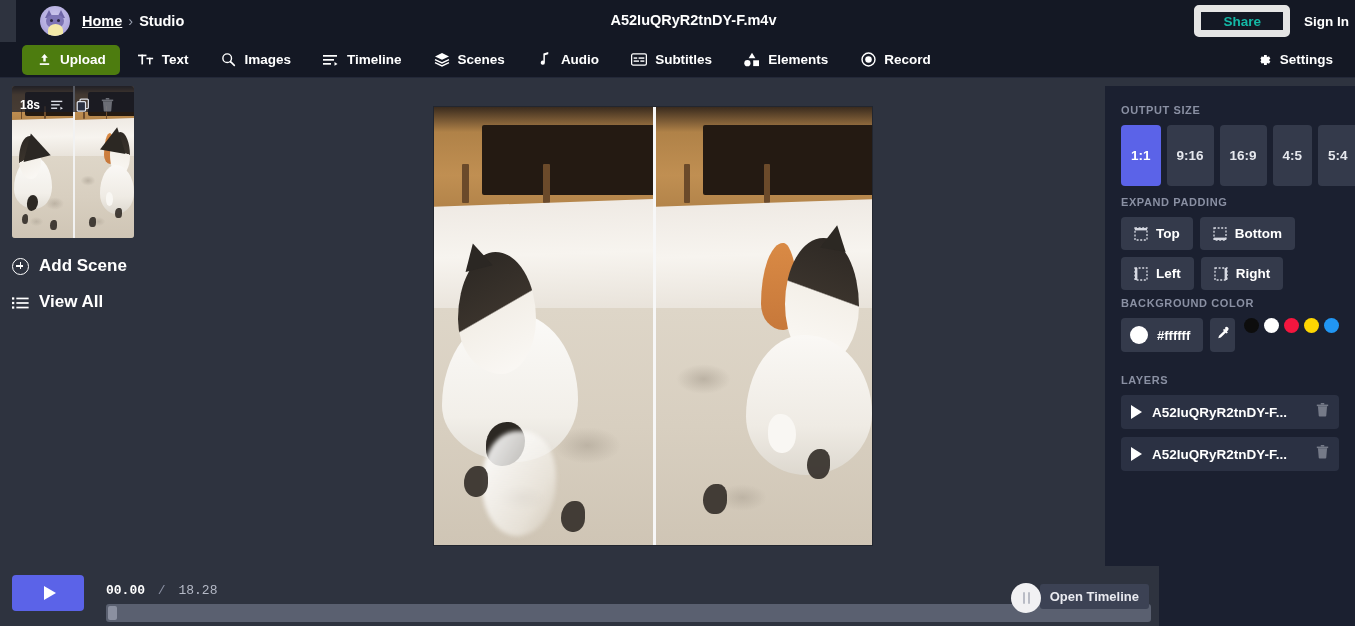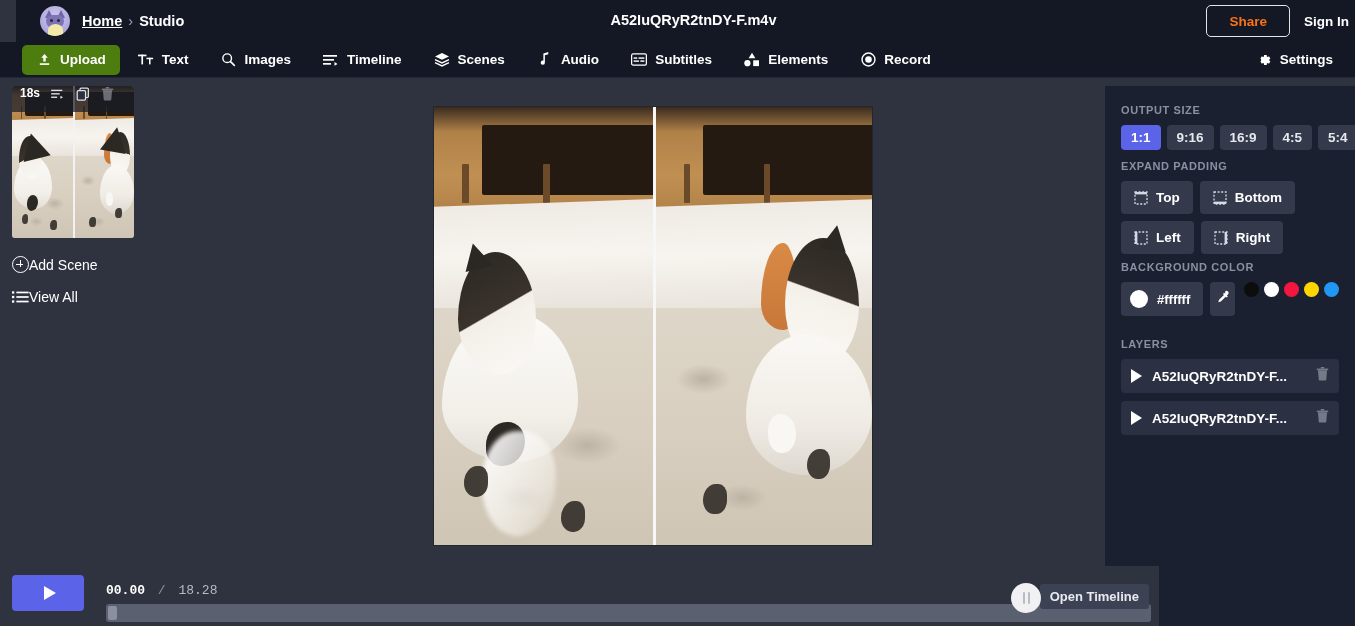--- a/index.html
+++ b/index.html
@@ -60,21 +60,21 @@
     text-align: center; font-size: 14.5px; font-weight: bold; color: #ffffff;
     pointer-events: none;
   }
 
   .top-right {
     margin-left: auto; display: flex; align-items: center; gap: 14px;
     margin-right: 22px;
   }
   .btn-share {
     height: 32px; padding: 0 22px; border-radius: 5px;
-    background: transparent; border: 1px solid #e5e5e5; color: #f97316;
+    background: transparent; border: 7px solid #e5e5e5; color: #14b8a6;
     font-size: 13.5px; font-weight: bold; display: flex; align-items: center;
     cursor: pointer;
   }
   .export-group { display: flex; height: 36px; border-radius: 5px; overflow: hidden; }
   .btn-export {
     padding: 0 26px; background: #ed2253; color: #fff;
     font-size: 15px; font-weight: bold; display: flex; align-items: center;
     border: none; cursor: pointer;
   }
   .btn-export-caret {
@@ -109,36 +109,36 @@
   .scenes-panel {
     position: absolute; left: 0; top: 86px; width: 200px; bottom: 60px;
   }
   .scene-card {
     position: relative; margin-left: 12px; width: 122px; height: 152px;
     border-radius: 3px; overflow: hidden; background: #8a8075;
   }
   .scene-toolbar {
     position: absolute; top: 0; left: 0; right: 0; height: 26px;
     background: rgba(24,28,40,.72);
-    display: flex; align-items: flex-start; gap: 10px; padding: 0 8px;
+    display: flex; align-items: flex-end; gap: 10px; padding: 0 8px;
     z-index: 3;
   }
   .scene-dur { color: #fff; font-size: 12px; font-weight: bold; }
   .scene-ico { width: 15px; height: 15px; display: inline-flex; align-items: center; justify-content: center; cursor: pointer; }
   .scene-ico.dim { opacity: .45; }
   .scene-thumb {
     position: absolute; inset: 0; display: flex;
   }
   .thumb-half { width: 50%; height: 100%; position: relative; overflow: hidden; }
   .thumb-half + .thumb-half { border-left: 2px solid #f2f2f2; }
 
   .scene-actions { margin-top: 18px; margin-left: 12px; }
   .scene-action {
-    display: flex; align-items: center; gap: 0; color: #ffffff;
-    font-size: 14px; font-weight: normal; margin-bottom: 16px; cursor: pointer;
+    display: flex; align-items: center; gap: 10px; color: #ffffff;
+    font-size: 17px; font-weight: bold; margin-bottom: 16px; cursor: pointer;
   }
   .circle-plus {
     width: 17px; height: 17px; border-radius: 50%; border: 1.6px solid #ffffff;
     position: relative;
   }
   .circle-plus::before, .circle-plus::after {
     content: ""; position: absolute; background: #ffffff;
   }
   .circle-plus::before { left: 3.4px; top: 6.7px; width: 7px; height: 1.6px; }
   .circle-plus::after  { top: 3.4px; left: 6.7px; height: 7px; width: 1.6px; }
@@ -242,21 +242,21 @@
     position: absolute; right: 0; top: 86px; width: 250px; bottom: 0;
     background: #1b2030; padding: 18px 16px 0 16px;
   }
   .panel-label {
     color: #8a90a3; font-size: 11px; font-weight: bold; letter-spacing: .6px;
     margin-bottom: 9px; text-transform: uppercase;
   }
   .ratio-row { display: flex; gap: 6px; margin-bottom: 10px; }
   .ratio-btn {
     background: #343a4b; color: #e6e8ee; border: none; border-radius: 4px;
-    padding: 5px 10px; font-size: 13.5px; font-weight: bold; cursor: pointer;
+    padding: 23px 10px; font-size: 13.5px; font-weight: bold; cursor: pointer;
     font-family: "Liberation Sans", sans-serif;
   }
   .ratio-btn.active { background: #5b63e8; color: #ffffff; }
   .custom-size {
     background: #343a4b; color: #ffffff; border: none; border-radius: 4px;
     padding: 9px 14px; font-size: 13.5px; font-weight: bold; cursor: pointer;
     margin-bottom: 20px; font-family: "Liberation Sans", sans-serif;
   }
   .pad-row { display: flex; gap: 7px; margin-bottom: 7px; }
   .pad-btn {

